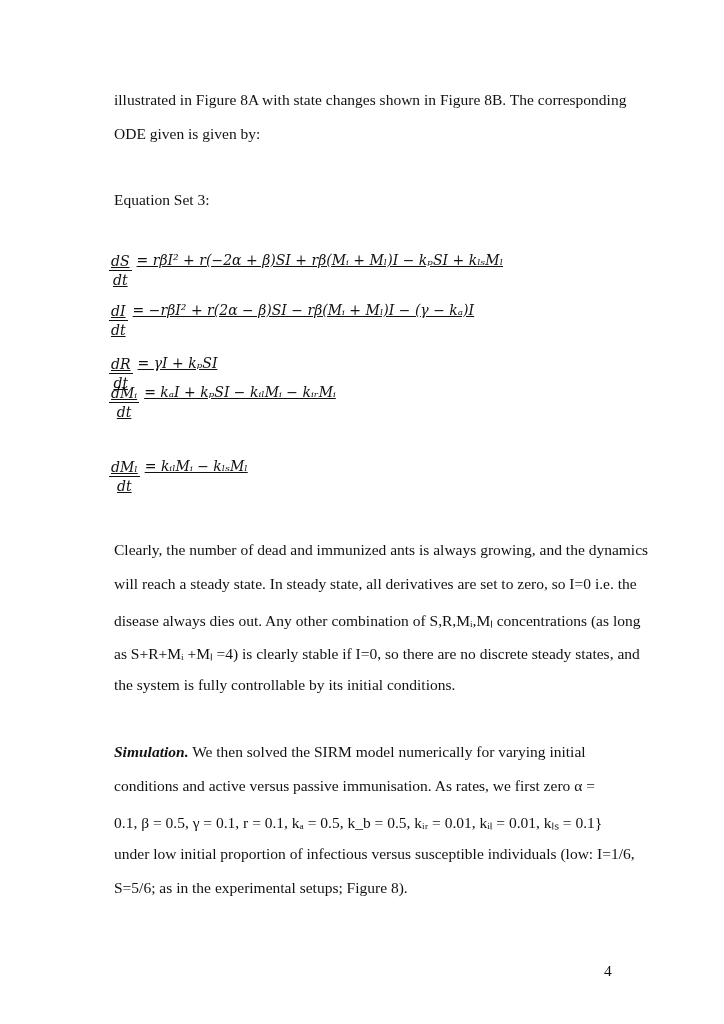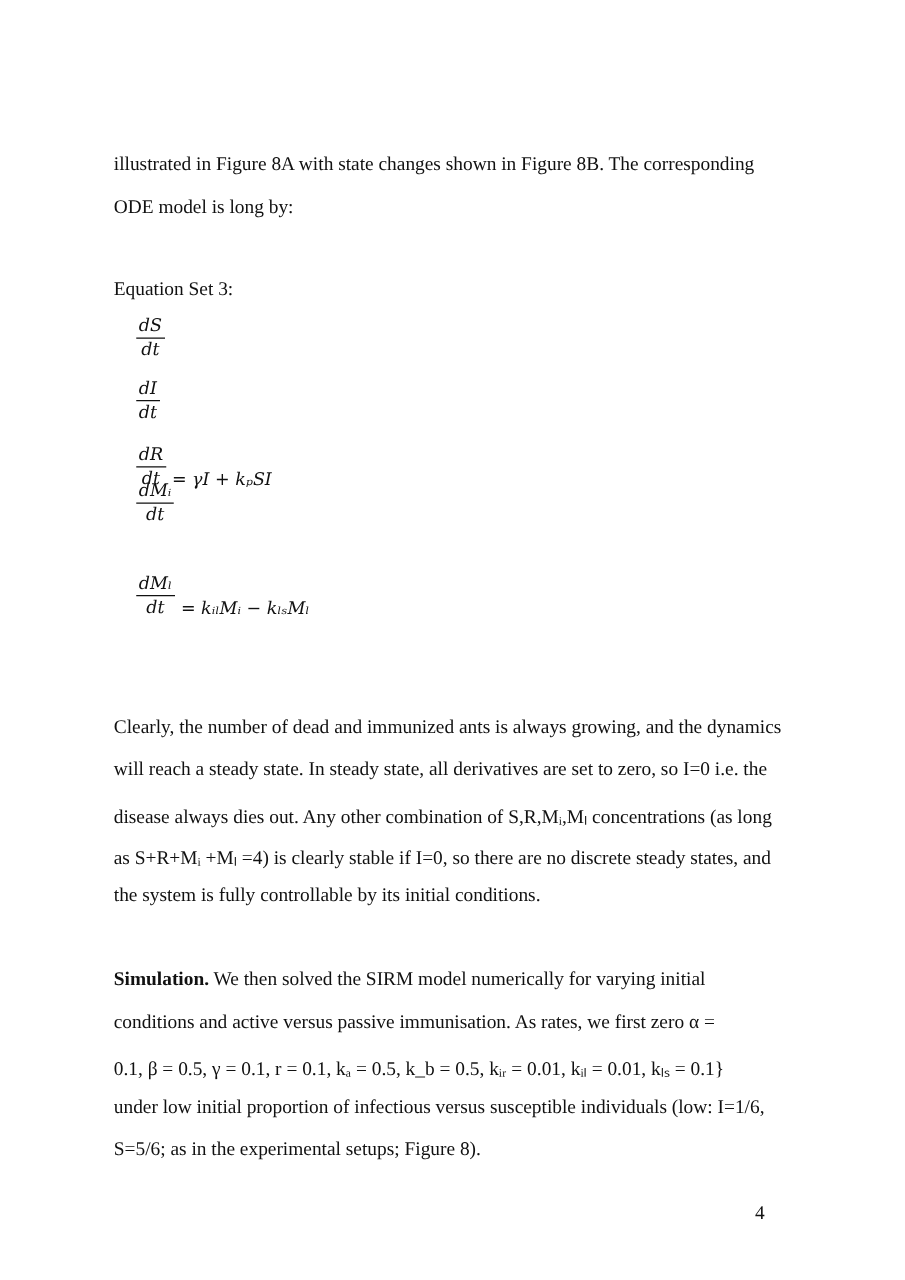--- a/index.html
+++ b/index.html
@@ -1,58 +1,61 @@
 <!DOCTYPE html>
 <html><head>
   <meta charset="utf-8">
   <style>
     html, body { margin: 0; padding: 0; background: #ffffff; }
     body { width: 724px; height: 1024px; position: relative; overflow: hidden;
       font-family: "Liberation Serif", serif; color: #111; font-size: 15.5px; }
-    .line { position: absolute; left: 91px; white-space: nowrap; margin-top: 32px; }
+    .line { position: absolute; left: 114px; white-space: nowrap; }
     .eq { position: absolute; left: 109px; white-space: nowrap; font-family: "DejaVu Serif", serif;
-      font-style: italic; font-size: 14px; display: flex; align-items: flex-end; }
+      font-style: italic; font-size: 14px; display: flex; align-items: flex-start; text-decoration: underline; }
     .frac { display: inline-flex; flex-direction: column; align-items: center; margin-right: 3px; }
     .frac .num { border-bottom: 1px solid #111; padding: 0 2px; line-height: 18px; }
     .frac .den { padding: 0 2px; line-height: 18px; }
     .rhs { margin-left: 2px; }
-    b { font-weight: bold; }
+    b { font-weight: bold; font-style: italic; }
     .pagenum { position: absolute; left: 604px; top: 962px; font-size: 15.5px; }
   </style>
 </head>
 <body>
 
 <div class="line" style="top:91px">illustrated in Figure 8A with state changes shown in Figure 8B. The corresponding</div>
-<div class="line" style="top:125px">ODE model is long by:</div>
+<div class="line" style="top:125px">ODE given is given by:</div>
 <div class="line" style="top:191px">Equation Set 3:</div>
 
 <div class="eq" style="top:252px">
   <span class="frac">
       <span class="num">dS</span>
       <span class="den">dt</span>
     </span>
+  <span class="rhs">= rβI² + r(−2α + β)SI + rβ(Mᵢ + Mₗ)I − kₚSI + kₗₛMₗ</span>
 </div>
 <div class="eq" style="top:302px">
   <span class="frac">
       <span class="num">dI</span>
       <span class="den">dt</span>
     </span>
+  <span class="rhs">= −rβI² + r(2α − β)SI − rβ(Mᵢ + Mₗ)I − (γ − kₐ)I</span>
 </div>
 <div class="eq" style="top:355px">
   <span class="frac">
       <span class="num">dR</span>
       <span class="den">dt</span>
     </span>
   <span class="rhs">= γI + kₚSI</span>
 </div>
 <div class="eq" style="top:384px">
   <span class="frac">
       <span class="num">dMᵢ</span>
       <span class="den">dt</span>
     </span>
+  <span class="rhs">= kₐI + kₚSI − kᵢₗMᵢ − kᵢᵣMᵢ</span>
 </div>
 <div class="eq" style="top:458px">
   <span class="frac">
       <span class="num">dMₗ</span>
       <span class="den">dt</span>
     </span>
   <span class="rhs">= kᵢₗMᵢ − kₗₛMₗ</span>
 </div>
 
 <div class="line" style="top:541px">Clearly, the number of dead and immunized ants is always growing, and the dynamics</div>

